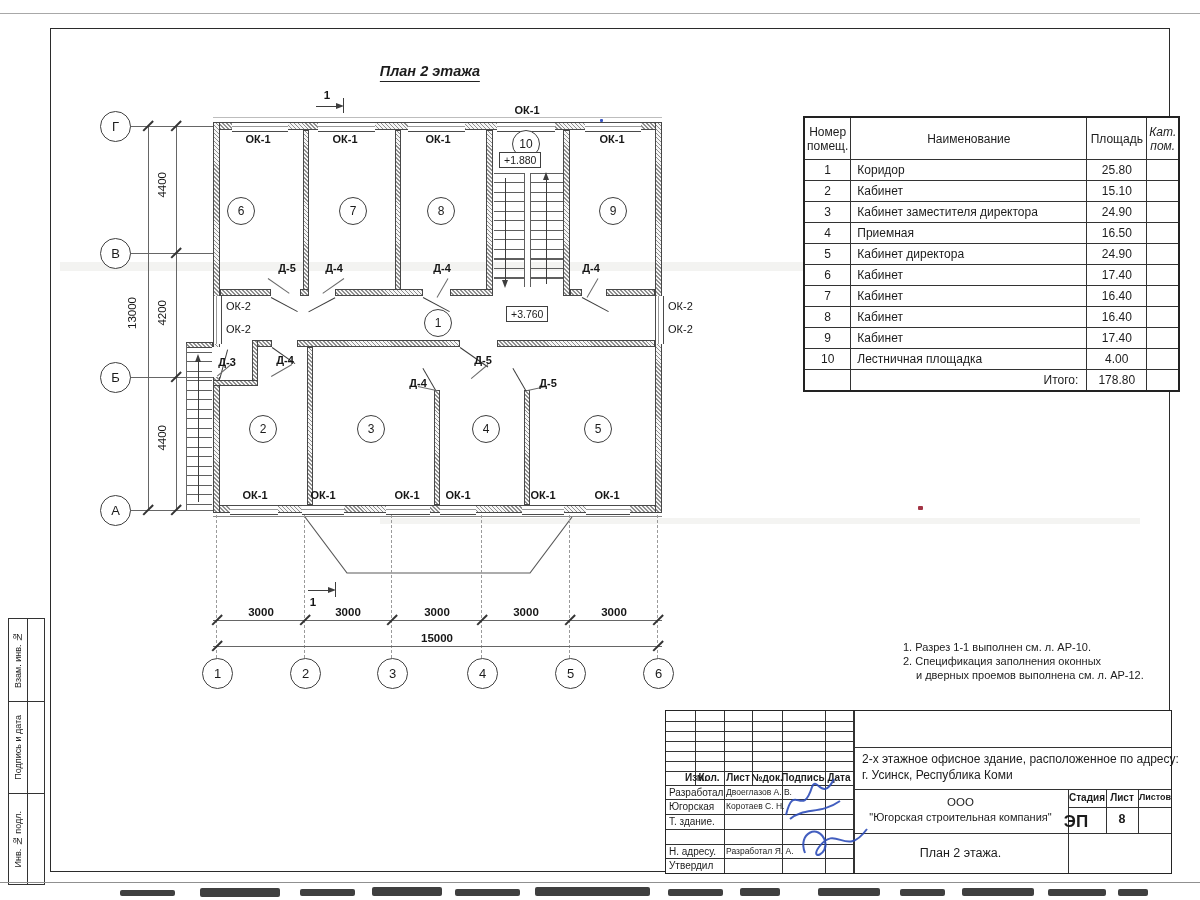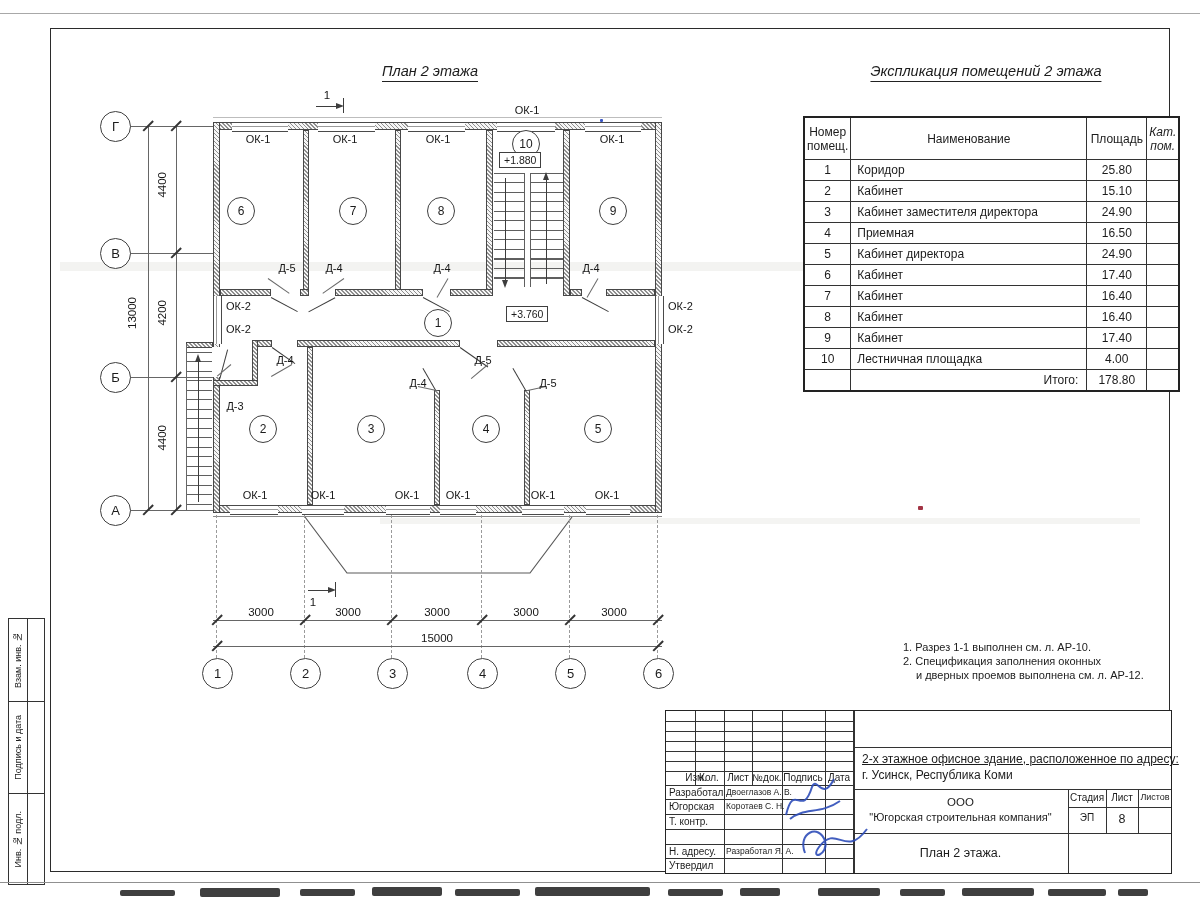--- a/index.html
+++ b/index.html
@@ -1,19 +1,19 @@
 <!DOCTYPE html>
 <html><head>
 <meta charset="utf-8">
 <style>
   html,body{margin:0;padding:0;background:#fff;}
   #sheet{position:relative;width:1200px;height:900px;background:#fff;overflow:hidden;
          font-family:"Liberation Sans",sans-serif;color:#1c1c1c;}
   .abs{position:absolute;}
-  .c{transform:translateX(-50%);}
+  .c{transform:translateX(-50%);font-weight:bold;}
   
   .hl{position:absolute;height:1px;background:#666;}
   .vl{position:absolute;width:1px;background:#666;}
   .dashv{position:absolute;width:0;border-left:1px dashed #9a9a9a;}
   .tick{position:absolute;width:14px;height:1.5px;background:#333;transform:rotate(-45deg);}
   
   .w{position:absolute;background:repeating-linear-gradient(45deg,#8f8f8f 0 1.1px,#f6f6f6 1.1px 2.8px);
      outline:1px solid #474747;outline-offset:-1px;}
   
   .winH{position:absolute;height:8px;background:#fff;border-top:1.3px solid #4a4a4a;border-bottom:1.3px solid #4a4a4a;}
@@ -61,21 +61,20 @@
 
 <div id="sheet">
 
   <div class="abs" style="left:0;top:13px;width:1200px;height:1px;background:#a8a8a8;"></div>
   <div class="abs" style="left:60px;top:262px;width:1080px;height:9px;background:#f3f3f1;"></div>
   <div class="abs" style="left:380px;top:518px;width:760px;height:6px;background:#f4f4f2;"></div>
 
   <div class="abs" style="left:50px;top:28px;width:1118px;height:842px;border:1.6px solid #2b2b2b;"></div>
 
   <div class="title c" style="left:430px;top:63px;">План 2 этажа</div>
-  <div class="title c" style="left:986px;top:63px;">Экспликация помещений 2 этажа</div>
 
   <div class="hl" style="left:130px;top:126px;width:83px;"></div>
   <div class="hl" style="left:130px;top:253px;width:83px;"></div>
   <div class="hl" style="left:130px;top:377px;width:83px;"></div>
   <div class="hl" style="left:130px;top:510px;width:83px;"></div>
   <div class="vl" style="left:148px;top:126px;height:384px;"></div>
   <div class="vl" style="left:176px;top:126px;height:384px;"></div>
   <div class="tick" style="left:141px;top:125px;"></div>
   <div class="tick" style="left:141px;top:509px;"></div>
   <div class="tick" style="left:169px;top:125px;"></div>
@@ -229,21 +228,21 @@
   <div class="lbl c" style="left:543px;top:489px;">ОК-1</div>
   <div class="lbl c" style="left:607px;top:489px;">ОК-1</div>
   <div class="lbl" style="left:226px;top:300px;">ОК-2</div>
   <div class="lbl" style="left:226px;top:323px;">ОК-2</div>
   <div class="lbl" style="left:668px;top:300px;">ОК-2</div>
   <div class="lbl" style="left:668px;top:323px;">ОК-2</div>
   <div class="lbl c" style="left:287px;top:262px;">Д-5</div>
   <div class="lbl c" style="left:334px;top:262px;">Д-4</div>
   <div class="lbl c" style="left:442px;top:262px;">Д-4</div>
   <div class="lbl c" style="left:591px;top:262px;">Д-4</div>
-  <div class="lbl c" style="left:235px;top:356px;margin-top:44px;">Д-3</div>
+  <div class="lbl c" style="left:227px;top:356px;">Д-3</div>
   <div class="lbl c" style="left:285px;top:354px;">Д-4</div>
   <div class="lbl c" style="left:483px;top:354px;">Д-5</div>
   <div class="lbl c" style="left:418px;top:377px;">Д-4</div>
   <div class="lbl c" style="left:548px;top:377px;">Д-5</div>
 
   <div class="dim c" style="left:327px;top:89px;">1</div>
   <div class="hl" style="left:316px;top:106px;width:22px;background:#3d3d3d;"></div>
   <div class="arrR" style="left:336px;top:103px;"></div>
   <div class="vl" style="left:343px;top:98px;height:15px;background:#3d3d3d;"></div>
   <div class="hl" style="left:308px;top:590px;width:22px;background:#3d3d3d;"></div>
@@ -420,37 +419,37 @@
     <div class="t c" style="left:43px;top:61px;">Кол.</div>
     <div class="t c" style="left:72px;top:61px;">Лист</div>
     <div class="t c" style="left:101px;top:61px;">№док.</div>
     <div class="t c" style="left:137px;top:61px;">Подпись</div>
     <div class="t c" style="left:173px;top:61px;">Дата</div>
 
     <div class="t" style="left:3px;top:76px;">Разработал</div>
     <div class="t" style="left:60px;top:76px;font-size:8.5px;">Двоеглазов А. В.</div>
     <div class="t" style="left:3px;top:90px;">Югорская</div>
     <div class="t" style="left:60px;top:90px;font-size:8.5px;">Коротаев С. Н.</div>
-    <div class="t" style="left:3px;top:105px;">Т. контр.</div>
+    <div class="t" style="left:3px;top:105px;">Т. здание.</div>
     <div class="t" style="left:60px;top:105px;font-size:8.5px;"></div>
     <div class="t" style="left:3px;top:120px;"></div>
     <div class="t" style="left:60px;top:120px;font-size:8.5px;"></div>
     <div class="t" style="left:3px;top:135px;">Н. адресу.</div>
     <div class="t" style="left:60px;top:135px;font-size:8.5px;">Разработал Я. А.</div>
     <div class="t" style="left:3px;top:149px;">Утвердил</div>
     <div class="t" style="left:60px;top:149px;font-size:8.5px;"></div>
 
-    <div class="t" style="left:196px;top:41px;font-size:12px;text-decoration:underline;">2-х этажное офисное здание, расположенное по адресу:</div>
+    <div class="t" style="left:196px;top:41px;font-size:12px;">2-х этажное офисное здание, расположенное по адресу:</div>
     <div class="t" style="left:196px;top:57px;font-size:12px;">г. Усинск, Республика Коми</div>
     <div class="t" style="left:187px;top:85px;width:215px;text-align:center;font-size:11.5px;">ООО</div>
     <div class="t" style="left:187px;top:100px;width:215px;text-align:center;font-size:11px;">"Югорская строительная компания"</div>
     <div class="t c" style="left:421px;top:81px;">Стадия</div>
     <div class="t c" style="left:456px;top:81px;">Лист</div>
     <div class="t c" style="left:489px;top:81px;font-size:9px;">Листов</div>
-    <div class="t c" style="left:421px;top:101px;font-size:10px;">ЭП</div>
+    <div class="t c" style="left:410px;top:101px;font-size:17px;">ЭП</div>
     <div class="t c" style="left:456px;top:101px;font-size:12.5px;">8</div>
     <div class="t" style="left:187px;top:135px;width:215px;text-align:center;font-size:12.5px;">План 2 этажа.</div>
 
     <svg class="abs" style="left:108px;top:62px;" width="72" height="52">
       <path d="M12 42 C 20 8, 28 46, 38 14 C 43 2, 48 30, 60 6 M16 46 C 30 34, 46 42, 66 28" stroke="#2e4db8" stroke-width="2" fill="none" opacity="0.9"></path>
     </svg>
     <svg class="abs" style="left:125px;top:108px;" width="90" height="48">
       <path d="M14 34 C 6 14, 28 4, 34 22 C 38 36, 18 42, 28 28 C 46 4, 54 40, 76 10" stroke="#2e4db8" stroke-width="2" fill="none" opacity="0.9"></path>
     </svg>
   </div>

